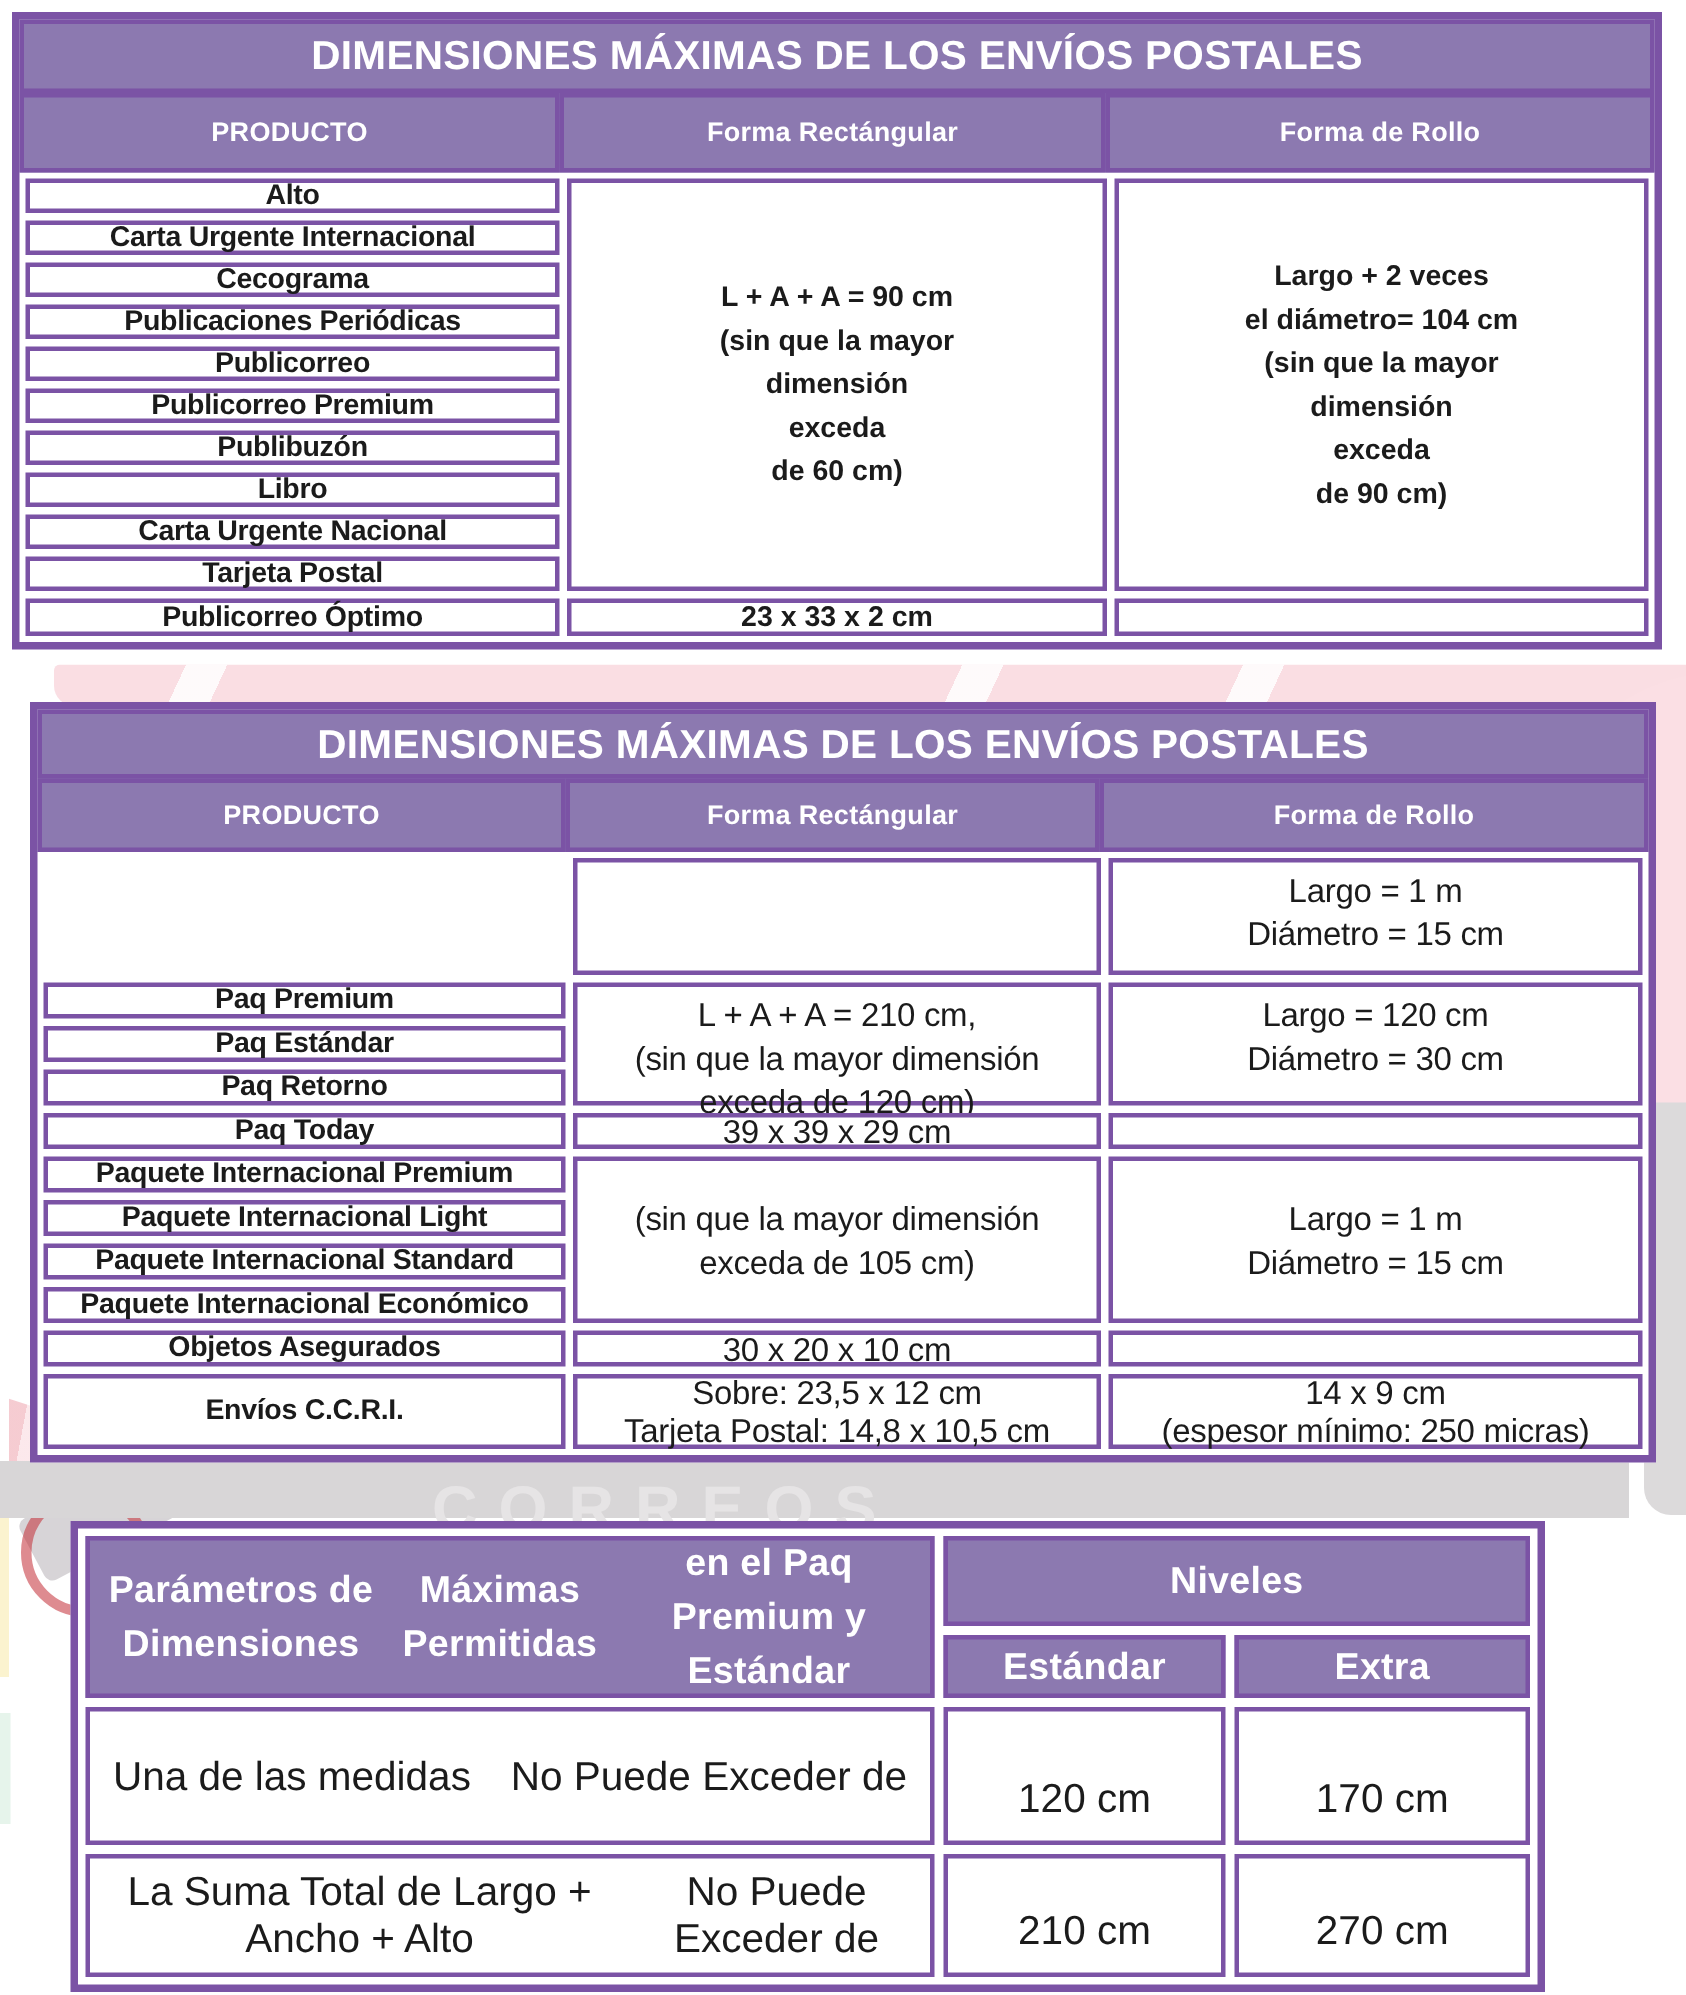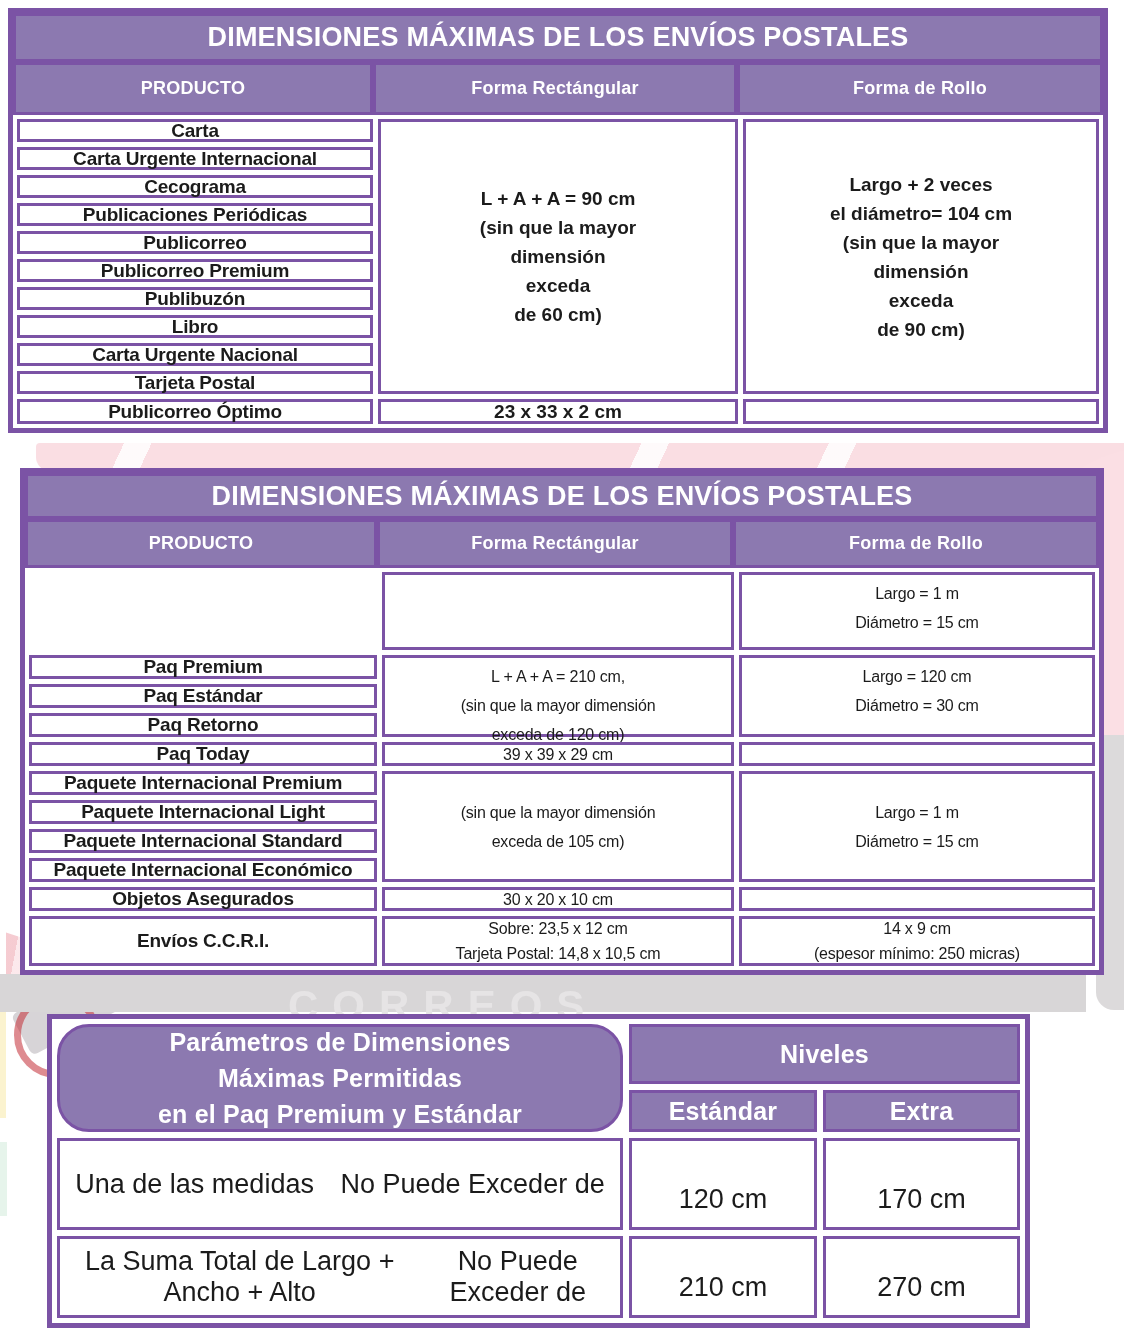--- a/index.html
+++ b/index.html
@@ -93,34 +93,34 @@
   
   .t2 { left:20px; top:468px; width:1084px; }
   .t2 .title-cell { height:46px; font-size:27px; }
   .t2 .cols { display:grid; grid-template-columns:352px 356px 1fr; }
   .t2 .cols .hcell { height:49px; font-size:18px; }
   .t2 .tbody {
     display:grid; padding:4px; gap:5px;
     grid-template-columns:348px 352px 1fr;
     grid-template-rows:78px repeat(9,24px) 50px;
   }
-  .t2 .dim { font-weight:400; font-size:16px; line-height:29px; letter-spacing:-0.2px; }
+  .t2 .dim { font-weight:400; font-size:22px; line-height:29px; letter-spacing:-0.2px; }
   .t2 .top-align { justify-content:flex-start; padding-top:4px; }
   .t2 .ccri-dim { line-height:25px; }
 
   
   .t3 { left:47px; top:1014px; width:983px; }
   .t3 .grid {
     display:grid; padding:5px; gap:6px;
     grid-template-columns:566px 188px 1fr;
     grid-template-rows:60px 42px 92px 82px;
   }
   .t3 .hcell { background:#8c79b0; }
-  .t3 .param-cell { grid-column:1; grid-row:1/3; flex-direction:column;
-    font-size:25px; line-height:36px;border-radius:32px; }
+  .t3 .param-cell { grid-column:1; grid-row:1/3; flex-direction:row;
+    font-size:25px; line-height:36px; }
   .t3 .niveles-cell { grid-column:2/4; grid-row:1; font-size:25px; }
   .t3 .level-cell { grid-row:2; font-size:25px; }
   .t3 .label-cell { flex-direction:row; justify-content:space-around;
     font-size:27px; padding:0 2px; font-weight:400; }
   .t3 .val-cell { align-items:flex-end; font-size:27px; padding-bottom:12px; }
 </style>
 </head>
 <body>
 
 <div class="wm wm-band-pink"></div>
@@ -138,21 +138,21 @@
 <section class="tbl t1">
   <div class="thead">
     <div class="hcell title-cell">DIMENSIONES MÁXIMAS DE LOS ENVÍOS POSTALES</div>
     <div class="cols">
       <div class="hcell">PRODUCTO</div>
       <div class="hcell">Forma Rectángular</div>
       <div class="hcell">Forma de Rollo</div>
     </div>
   </div>
   <div class="tbody">
-    <div class="cell prod" style="grid-column:1;grid-row:1">Carta</div>
+    <div class="cell prod" style="grid-column:1;grid-row:1">Alto</div>
     <div class="cell prod" style="grid-column:1;grid-row:2">Carta Urgente Internacional</div>
     <div class="cell prod" style="grid-column:1;grid-row:3">Cecograma</div>
     <div class="cell prod" style="grid-column:1;grid-row:4">Publicaciones Periódicas</div>
     <div class="cell prod" style="grid-column:1;grid-row:5">Publicorreo</div>
     <div class="cell prod" style="grid-column:1;grid-row:6">Publicorreo Premium</div>
     <div class="cell prod" style="grid-column:1;grid-row:7">Publibuzón</div>
     <div class="cell prod" style="grid-column:1;grid-row:8">Libro</div>
     <div class="cell prod" style="grid-column:1;grid-row:9">Carta Urgente Nacional</div>
     <div class="cell prod" style="grid-column:1;grid-row:10">Tarjeta Postal</div>
 

